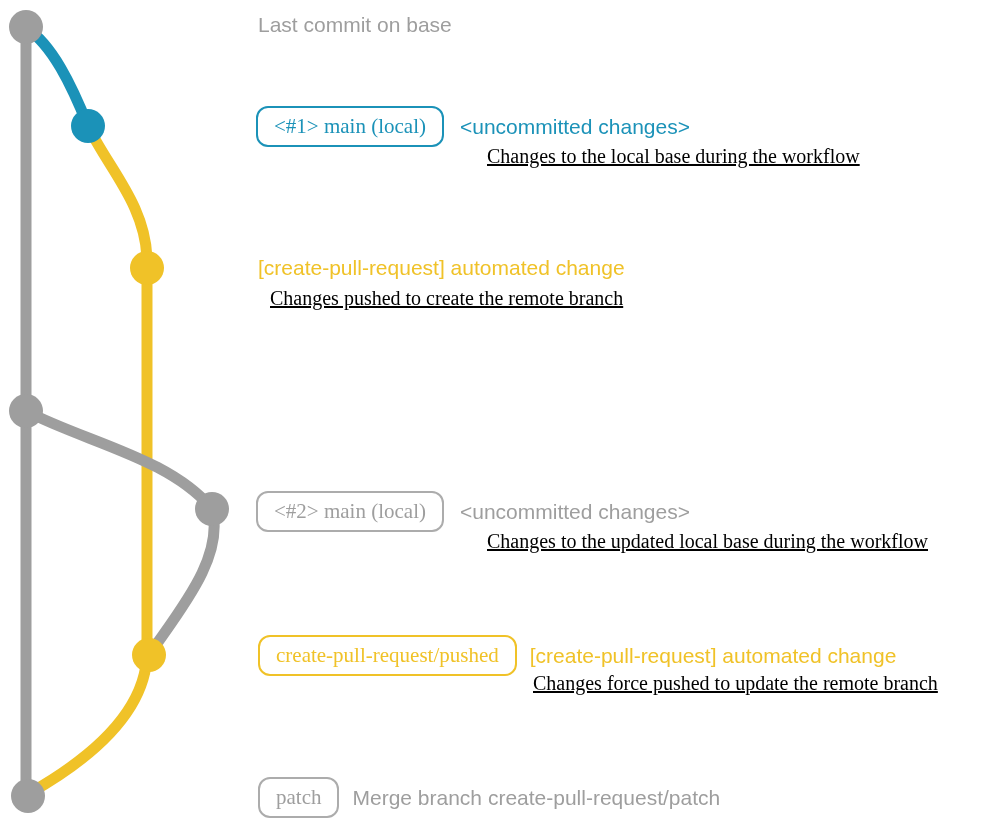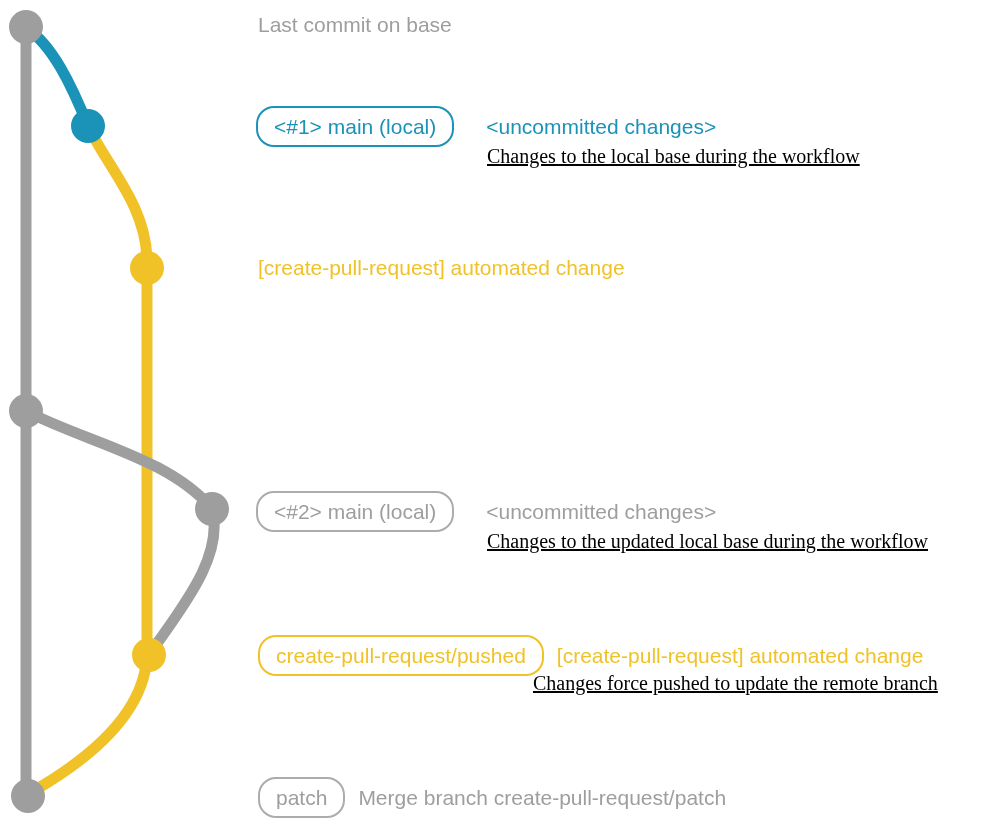--- a/index.html
+++ b/index.html
@@ -42,30 +42,31 @@
     position: absolute;
     display: flex;
     align-items: center;
     white-space: nowrap;
   }
   .chip {
     display: inline-block;
     font-size: 21px;
     line-height: 1.2;
     padding: 6px 16px;
-    border-radius: 18px;
+    border-radius: 12px;
     border: 2px solid;
     background: #ffffff;
     white-space: nowrap;
+    font-family: Liberation Serif, serif;
   }
   .chip.blue   { color: var(--blue);   border-color: var(--blue); }
   .chip.gray   { color: var(--gray);   border-color: var(--gray-border); }
   .chip.yellow { color: var(--yellow); border-color: var(--yellow); }
 
-  .gap-lg { margin-left: 32px; }
+  .gap-lg { margin-left: 16px; }
   .gap-md { margin-left: 13px; }
 </style>
 </head>
 <body>
 
 <div class="stage">
 
   <svg class="graph-svg" width="250" height="827" viewBox="0 0 250 827">
 
     <path d="M88,126 C108,168 146,205 147,260 L147,650 C148,708 95,756 30,793" fill="none" stroke="var(--yellow)" stroke-width="11" stroke-linecap="round"></path>
@@ -87,20 +88,21 @@
 
   <div class="lbl gray-text" style="left:258px; top:13px">Last commit on base</div>
 
   <div class="row" style="left:256px; top:106px">
     <span class="chip blue">&lt;#1&gt; main (local)</span>
     <span class="lbl blue-text gap-lg" style="position:static">&lt;uncommitted changes&gt;</span>
   </div>
   <div class="serif-note" style="left:487px; top:145px">Changes to the local base during the workflow</div>
 
   <div class="lbl yellow-text" style="left:258px; top:256px">[create-pull-request] automated change</div>
+  <div class="serif-note" style="left:270px; top:287px">Changes pushed to create the remote branch</div>
 
 
   <div class="row" style="left:256px; top:491px">
     <span class="chip gray">&lt;#2&gt; main (local)</span>
     <span class="lbl gray-text gap-lg" style="position:static">&lt;uncommitted changes&gt;</span>
   </div>
   <div class="serif-note" style="left:487px; top:530px">Changes to the updated local base during the workflow</div>
 
   <div class="row" style="left:258px; top:635px">
     <span class="chip yellow">create-pull-request/pushed</span>

